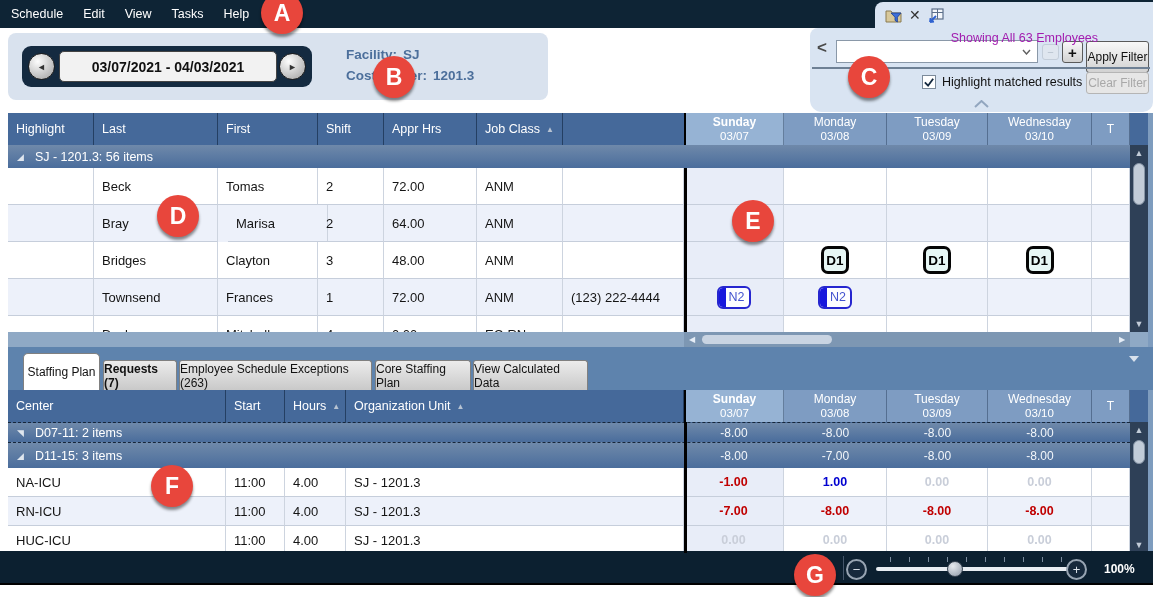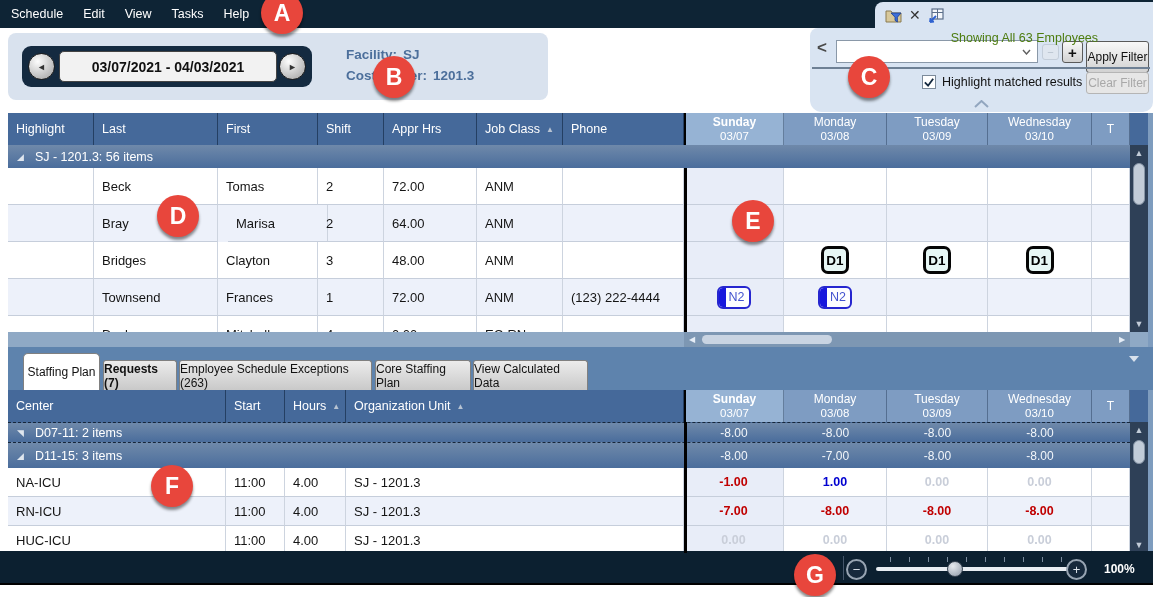--- a/index.html
+++ b/index.html
@@ -10,21 +10,21 @@
 
   
   .menubar{position:absolute;left:0;top:0;width:1153px;height:28px;background:#0e2435;
            display:flex;align-items:center;padding-left:11px;gap:20px;}
   .menu-item{color:#fff;font-size:12.5px;cursor:default;}
   .refresh-wrap{display:flex;align-items:center;margin-left:2px;}
 
   
   .emp-strip{position:absolute;left:875px;top:2px;width:278px;height:26px;background:#d9e4f2;
              border-radius:8px 0 0 0;display:flex;align-items:center;gap:7px;padding-left:10px;z-index:3;}
-  .emp-strip-text{font-size:12.5px;color:#4d7c0f;margin-top:45px;}
+  .emp-strip-text{font-size:12.5px;color:#a21caf;margin-top:45px;}
   .x-glyph{font-size:14px;font-weight:bold;color:#333;line-height:14px;}
   .filter-panel{position:absolute;left:810px;top:28px;width:343px;height:84px;background:#d9e4f2;
                 border-radius:8px 0 10px 12px;z-index:2;}
   .back-chevron{position:absolute;left:7px;top:11px;font-size:17px;font-weight:600;color:#4a4a4a;line-height:17px;}
   .combo{position:absolute;left:26px;top:12px;width:202px;height:23px;background:#fff;border:1px solid #8a98a8;
          display:flex;align-items:center;justify-content:flex-end;padding-right:6px;}
   .btn{display:flex;align-items:center;justify-content:center;background:linear-gradient(#f8f8f8,#d2d2d2);
        border:1px solid #5a5a5a;border-radius:3px;font-size:12px;color:#111;}
   .btn-disabled{background:#e6e6e6;border:1px solid #b5b5b5;color:#a8a8a8;}
   .btn-faint{background:#dfe6ef;border:1px solid #c3cdd9;color:#b6c1ce;}
@@ -210,23 +210,20 @@
         <div class="hcell" style="left: 310px; width: 66px;">
           <span>Shift</span>
         </div>
         <div class="hcell" style="left: 376px; width: 93px;">
           <span>Appr Hrs</span>
         </div>
         <div class="hcell" style="left: 469px; width: 86px;">
           <span>Job Class</span>
           <span class="sort-arrow">▲</span>
         </div>
-        <div class="hcell" style="left: 555px; width: 121px;">
-          <span>Phone</span>
-        </div>
         <div class="dayhead today" style="left: 676px; width: 100px;">
           <div class="dname">Sunday</div>
           <div class="ddate">03/07</div>
         </div>
         <div class="dayhead" style="left: 776px; width: 103px;">
           <div class="dname">Monday</div>
           <div class="ddate">03/08</div>
         </div>
         <div class="dayhead" style="left: 879px; width: 101px;">
           <div class="dname">Tuesday</div>

